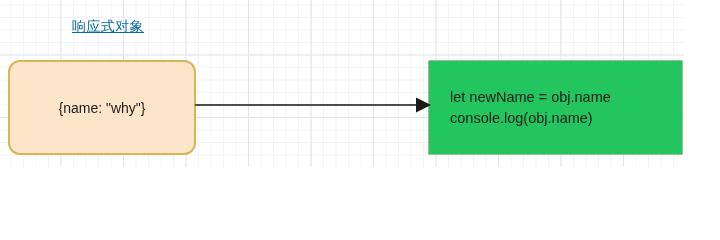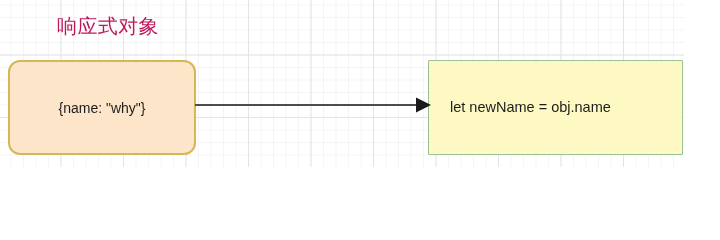--- a/index.html
+++ b/index.html
@@ -36,26 +36,27 @@
     background-size:
       62.5px 62.5px,
       62.5px 62.5px,
       12.5px 12.5px,
       12.5px 12.5px;
     background-position: -2px -8px, -2px -8px, -2px -8px, -2px -8px;
   }
 
   .col-title {
     position: absolute;
-    font-size: 20px;
+    font-size: 14px;
     line-height: 18px;
-    color: #be185d;
+    color: #0369a1;
     letter-spacing: 0.4px;
     white-space: nowrap;
     text-align: center;
+    text-decoration: underline;
   }
   #title-left  { left: 20px;  top: 17px; width: 176px; }
   #title-right { left: 428px; top: 17px; width: 256px; }
 
   .node {
     position: absolute;
     box-sizing: border-box;
     display: flex;
     flex-direction: column;
     justify-content: center;
@@ -77,21 +78,21 @@
     color: #1d1d1d;
     text-align: center;
     white-space: nowrap;
   }
 
   #node-code {
     left: 428px;
     top: 60px;
     width: 255px;
     height: 95px;
-    background: #fef9c3;
+    background: #22c55e;
     border: 1px solid #9bc196;
     border-radius: 1px;
     align-items: flex-start;
     padding-left: 21px;
   }
   #node-code .code-line {
     font-size: 14.5px;
     line-height: 21px;
     color: #1d1d1d;
     text-align: left;
@@ -116,20 +117,21 @@
 
   <div class="col-title" id="title-left">响应式对象</div>
 
 
   <div class="node" id="node-reactive">
     <div class="node-text">{name: "why"}</div>
   </div>
 
   <div class="node" id="node-code">
     <div class="code-line">let newName = obj.name</div>
+    <div class="code-line">console.log(obj.name)</div>
   </div>
 
   <svg id="arrow" viewBox="0 0 238 26">
     <line x1="1" y1="13" x2="223" y2="13" stroke="#4d4d4d" stroke-width="2.2"></line>
     <polygon points="222,5.5 237,13 222,20.5" fill="#1a1a1a"></polygon>
   </svg>
 
 </div>
 
 </body></html>

